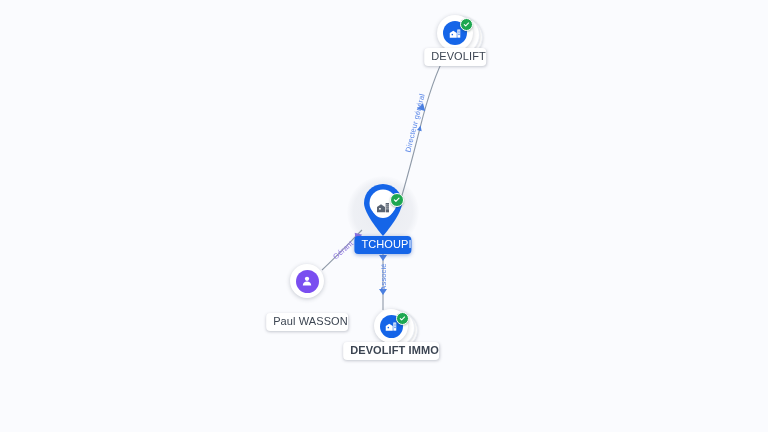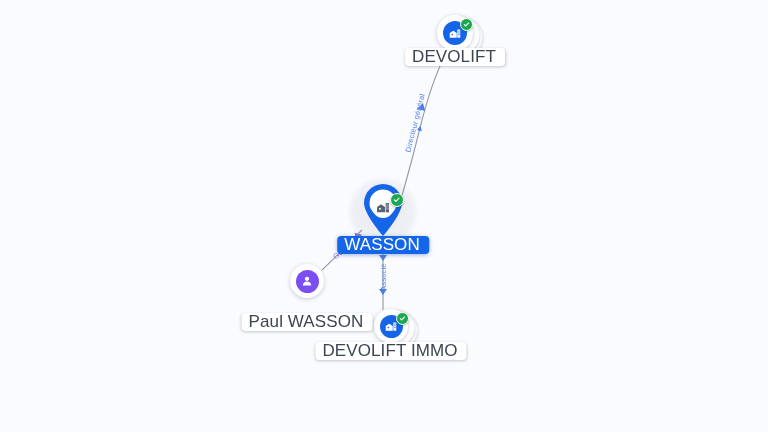--- a/index.html
+++ b/index.html
@@ -112,23 +112,23 @@
     align-items: center;
     justify-content: center;
     box-shadow: 0 1px 2px rgba(20,60,35,0.32);
   }
 
   
   .node-label {
     position: absolute;
     transform: translateX(-50%);
     white-space: nowrap;
-    padding: 2px 9px 3px 7px;
+    padding: 2px 0 3px 7px;
     border-radius: 4px;
-    font-size: 17px;
+    font-size: 11px;
     line-height: 13px;
     letter-spacing: 0.1px;
     background: #ffffff;
     color: #3c4552;
     box-shadow: 0 1px 3px rgba(45,55,75,0.26);
   }
   .node-label.selected {
     background: #1565e8;
     color: #ffffff;
     font-weight: 500;
@@ -227,21 +227,21 @@
           <rect x="19.1" y="14" width="1.1" height="1.6" fill="#ffffff"></rect>
           <rect x="6.2" y="13.5" width="2.4" height="2.4" fill="#ffffff"></rect>
         </svg>
       </div>
       <div class="badge" style="width:12px; height:12px; left:7px; top:-19px;">
         <svg width="7.5" height="7.5" viewBox="0 0 12 12" aria-hidden="true">
           <path d="M2.2 6.2 L4.6 8.5 L9.6 3.4" fill="none" stroke="#ffffff" stroke-width="1.9" stroke-linecap="round" stroke-linejoin="round"></path>
         </svg>
       </div>
     </div>
-    <div class="node-label selected" style="left:0px; top:24px;">WASSON</div>
+    <div class="node-label selected" style="left:0px; top:24px;">TCHOUPI</div>
   </div>
 
   <div class="node person-node" style="left:307px; top:281px;">
     <div class="node-inner" style="left:0; top:0;">
       <div class="disc" style="width:34px; height:34px; left:-17px; top:-17px;"></div>
       <div class="glyph" style="width:23px; height:23px; left:-11.5px; top:-11.5px;">
         <svg width="14" height="14" viewBox="0 0 24 24" aria-hidden="true">
           <circle cx="12" cy="8.2" r="3.7" fill="#ffffff"></circle>
           <path d="M4.8 19.5 C4.8 15.3 8.1 13 12 13 C15.9 13 19.2 15.3 19.2 19.5 Z" fill="#ffffff"></path>
         </svg>
@@ -267,16 +267,16 @@
           <rect x="19.1" y="14" width="1.1" height="1.6" fill="#1565e8"></rect>
           <rect x="6.2" y="13.5" width="2.4" height="2.4" fill="#1565e8"></rect>
         </svg>
       </div>
       <div class="badge" style="width:11px; height:11px; left:5px; top:-15px;">
         <svg width="7" height="7" viewBox="0 0 12 12" aria-hidden="true">
           <path d="M2.2 6.2 L4.6 8.5 L9.6 3.4" fill="none" stroke="#ffffff" stroke-width="1.9" stroke-linecap="round" stroke-linejoin="round"></path>
         </svg>
       </div>
     </div>
-    <div class="node-label" style="left:0px; top:15px;">DEVOLIFT IMMO</div>
+    <div class="node-label" style="left:0px; top:15px;font-weight:bold;">DEVOLIFT IMMO</div>
   </div>
 
 </div>
 
 </body></html>

